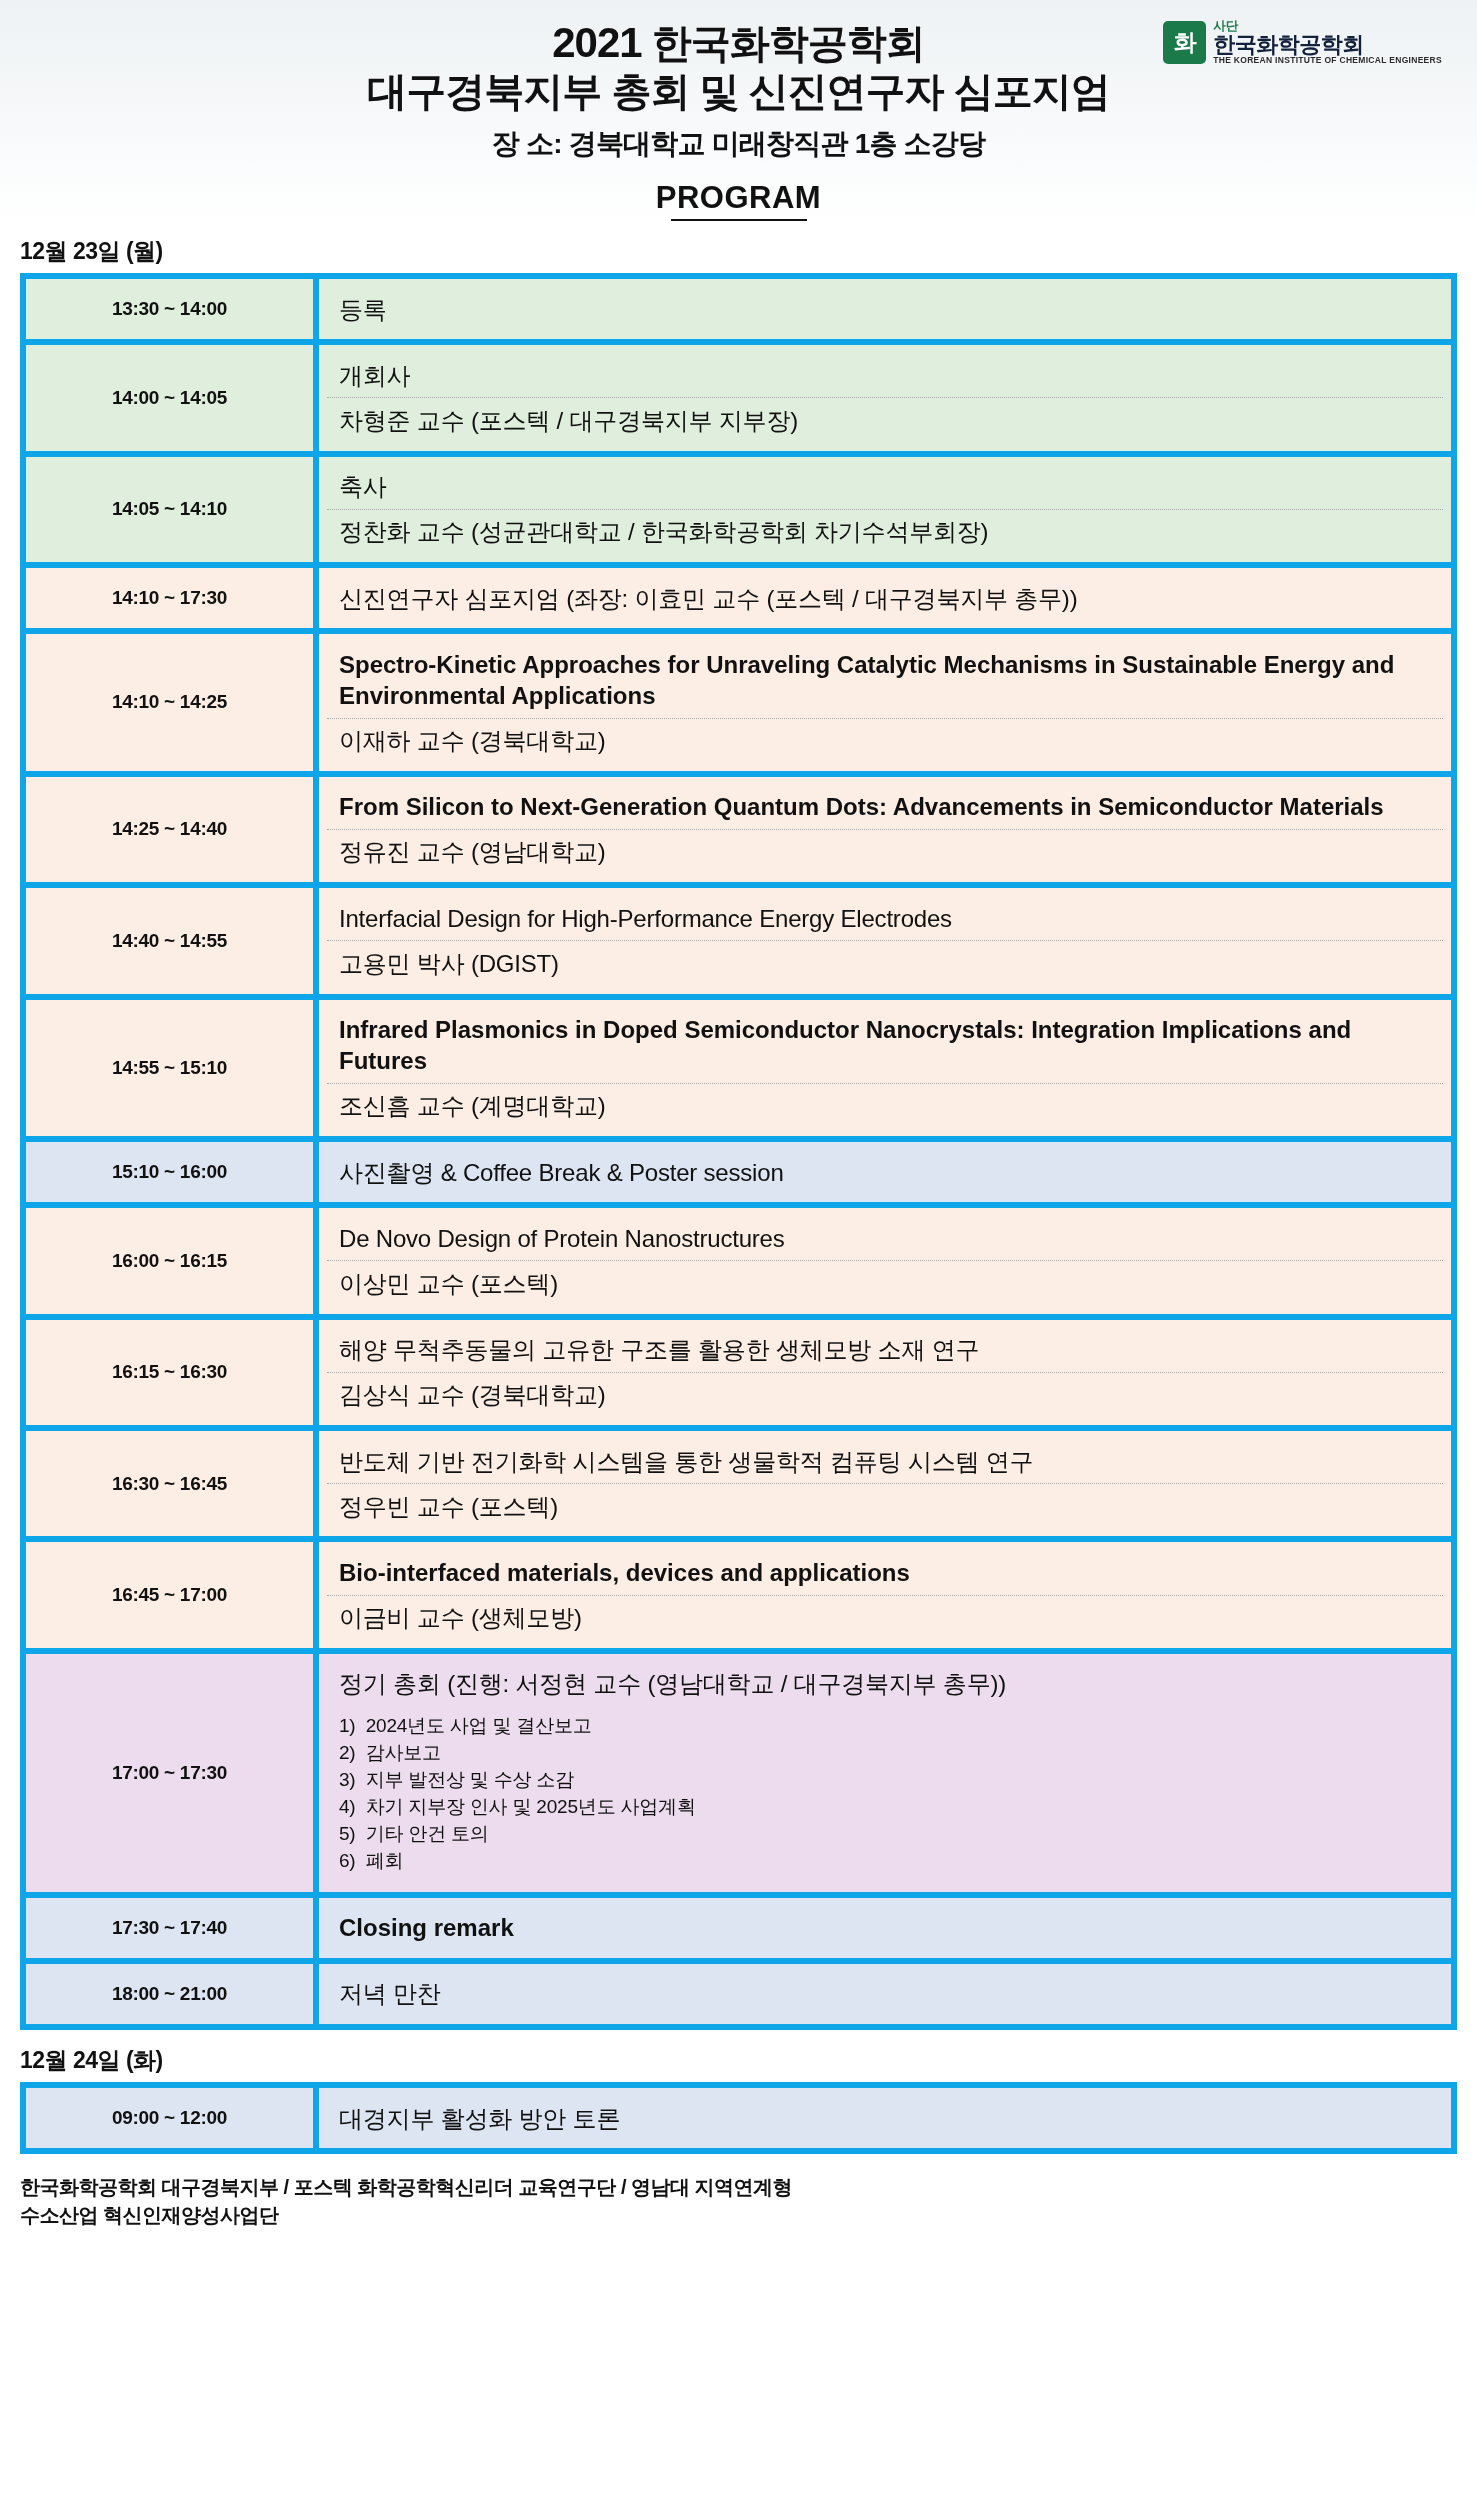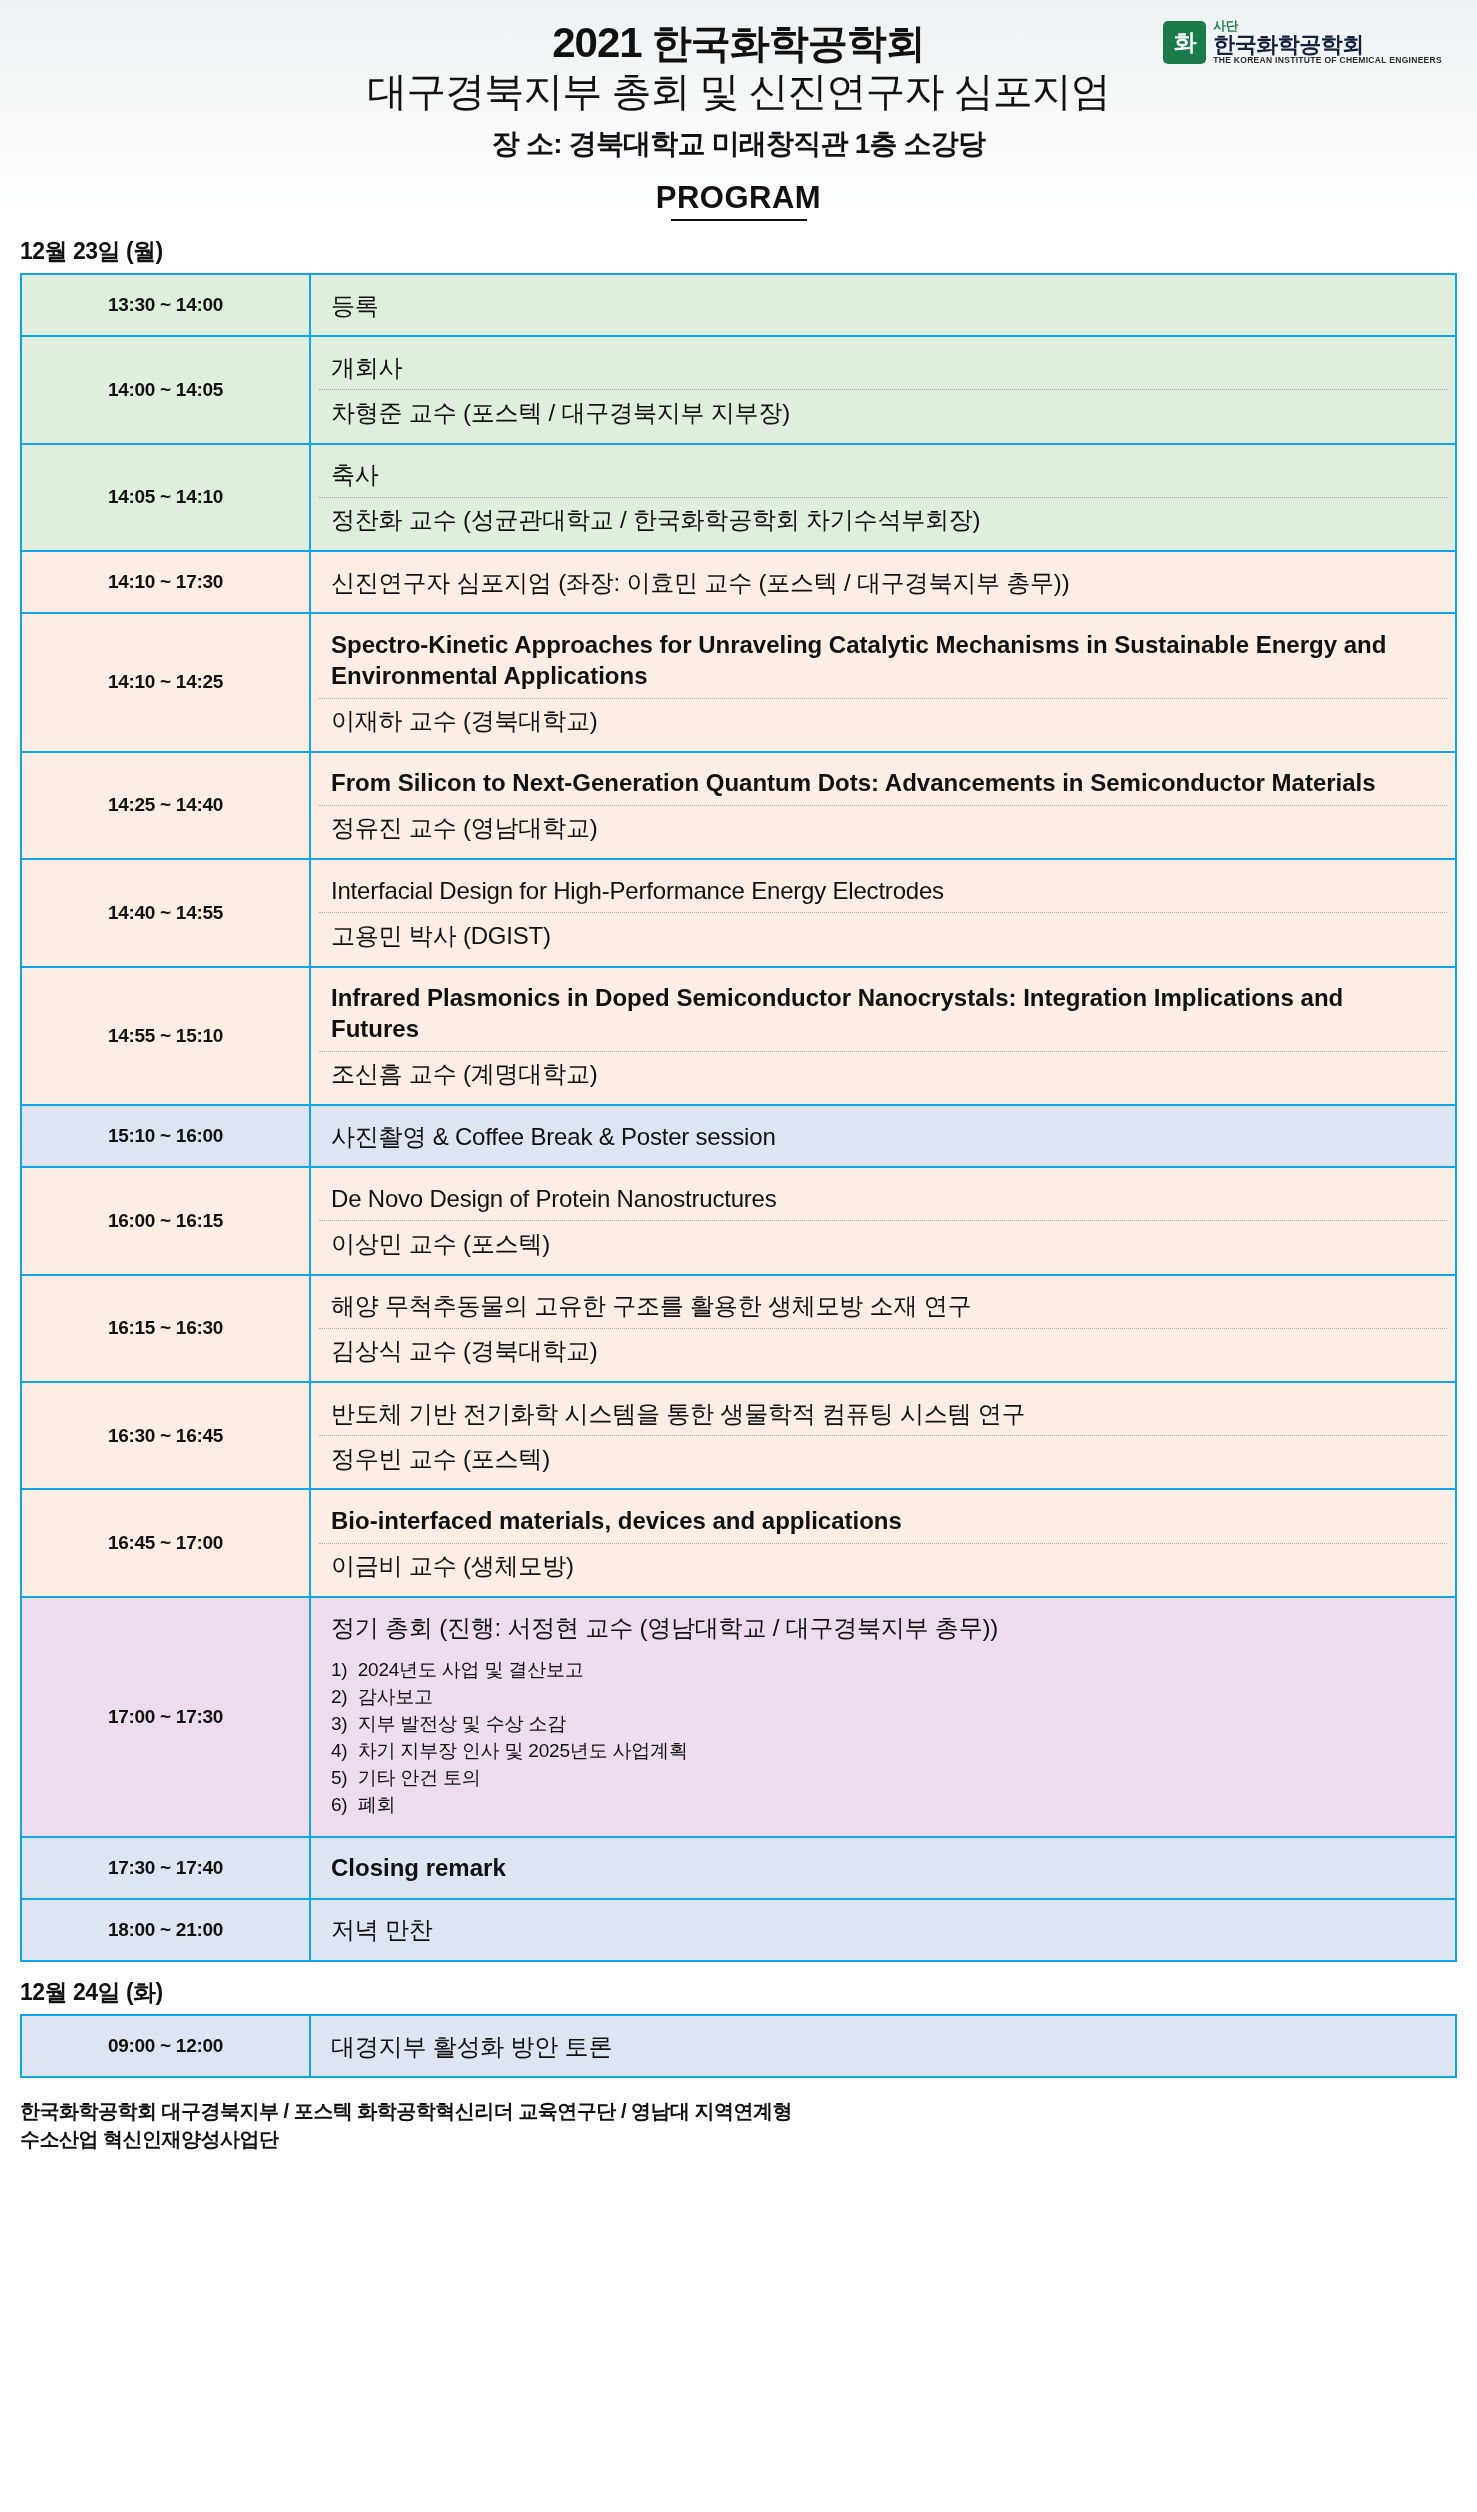--- a/index.html
+++ b/index.html
@@ -75,21 +75,21 @@
     font-size: 40px;
     font-weight: bold;
     letter-spacing: -1px;
     line-height: 1.18;
     margin: 0;
   }
   .title-1 .year { font-size: 42px; }
   .title-2 {
     text-align: center;
     font-size: 40px;
-    font-weight: normal;
+    font-weight: bold;
     letter-spacing: -1px;
     line-height: 1.18;
     margin: 0 0 11px 0;
   }
   .subline {
     text-align: center;
     font-size: 28px;
     font-weight: bold;
     letter-spacing: -0.8px;
     line-height: 1.28;
@@ -119,21 +119,21 @@
   }
 
   
   table.schedule {
     border-collapse: collapse;
     width: 1437px;
     margin: 0 20px;
     table-layout: fixed;
   }
   table.schedule td {
-    border: 2px solid #0ea5e9;
+    border: 6px solid #0ea5e9;
     vertical-align: middle;
     padding: 8px;
   }
   .time-cell {
     width: 271px;
     text-align: center;
     font-size: 19px;
     font-weight: bold;
     letter-spacing: -0.3px;
     padding: 7px 3px;

